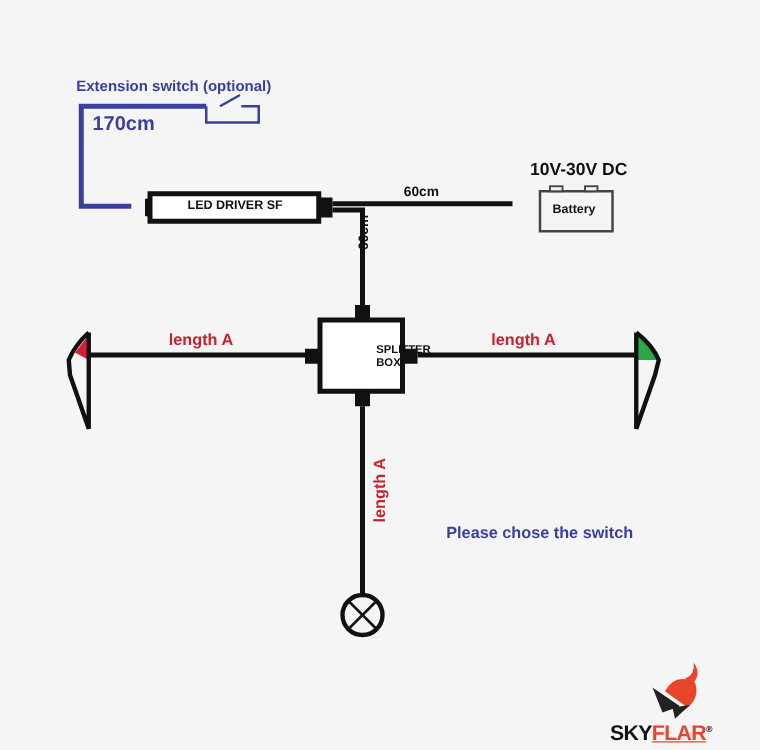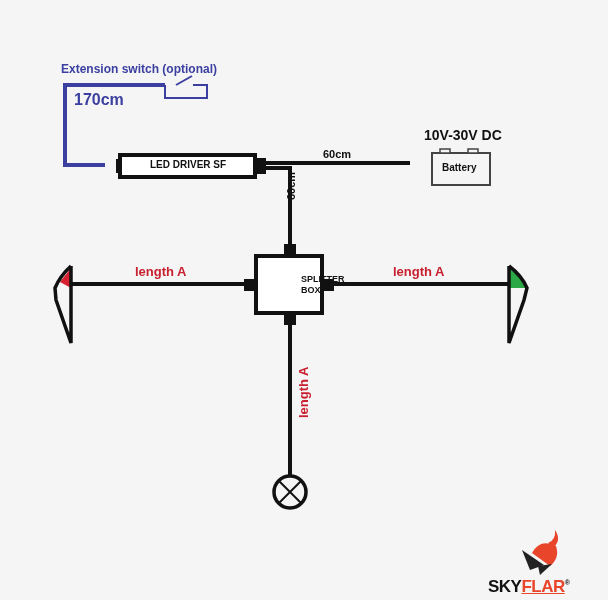--- a/index.html
+++ b/index.html
@@ -83,17 +83,18 @@
 <div class="t blk" style="left:285px;top:200px;font-size:11px;transform:rotate(-90deg);transform-origin:left top;">60cm</div>
 <div class="t blk" style="left:424px;top:127px;font-size:14px;">10V-30V DC</div>
 <div class="t blk" style="left:442px;top:162px;font-size:10px;">Battery</div>
 <div class="t blk" style="left:265px;top:274px;font-size:9px;line-height:11px;margin-left:36px;">
   <span>SPLITTER</span><br>
   <span>BOX</span>
 </div>
 <div class="t red" style="left:135px;top:264px;font-size:13px;">length A</div>
 <div class="t red" style="left:393px;top:264px;font-size:13px;">length A</div>
 <div class="t red" style="left:296px;top:418px;font-size:13px;transform:rotate(-90deg);transform-origin:left top;">length A</div>
+<div class="t blue" style="left:357px;top:418px;font-size:13px;">Please chose the switch</div>
 
 <div class="t" style="left:488px;top:577px;font-size:17px;letter-spacing:-0.5px;">
   <span style="color:#111;">SKY</span><span style="color:#e8452a;text-decoration:underline;">FLAR</span><sup style="font-size:7px;color:#111;">®</sup>
 </div>
 </div>
 
 </body></html>

